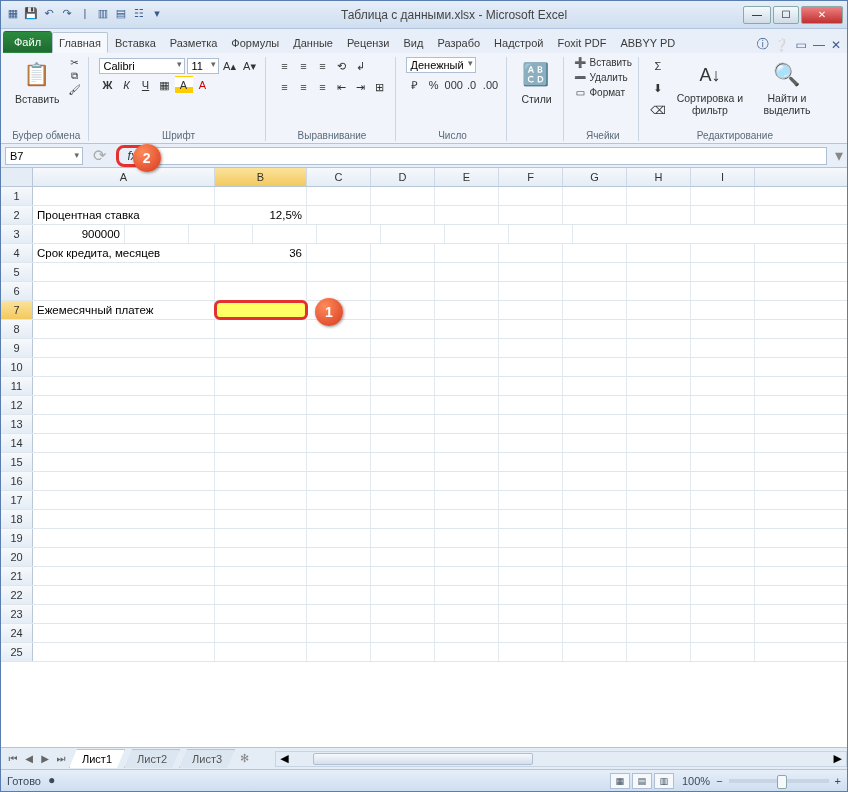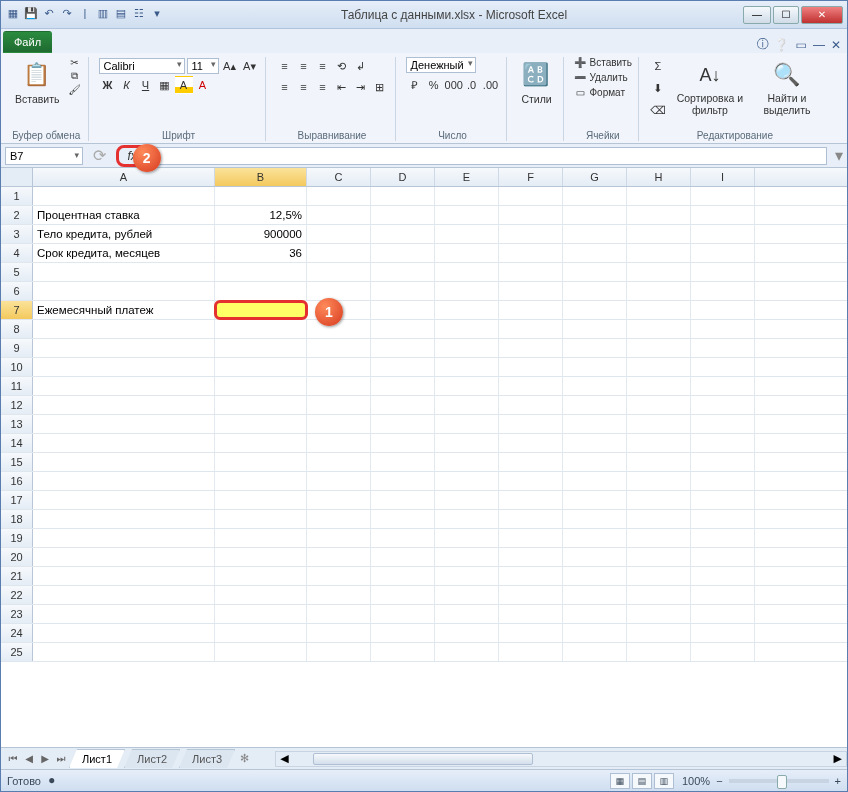--- a/index.html
+++ b/index.html
@@ -100,20 +100,33 @@
     <div class="titlebar-right">
       <div class="winbtn">—</div>
       <div class="winbtn max">☐</div>
       <div class="winbtn close">✕</div>
     </div>
   </div>
 
   <div class="ribbon">
     <div class="tabs">
       <div class="tab file">Файл</div>
+      <div id="ribbon-tab-list" style="display:flex;">
+          <div class="tab active">Главная</div>
+          <div class="tab">Вставка</div>
+          <div class="tab">Разметка</div>
+          <div class="tab">Формулы</div>
+          <div class="tab">Данные</div>
+          <div class="tab">Рецензи</div>
+          <div class="tab">Вид</div>
+          <div class="tab">Разрабо</div>
+          <div class="tab">Надстрой</div>
+          <div class="tab">Foxit PDF</div>
+          <div class="tab">ABBYY PD</div>
+        </div>
       <div class="tabs-right">
         <span>ⓘ</span>
         <span>❔</span>
         <span>▭</span>
         <span>—</span>
         <span>✕</span>
       </div>
     </div>
     <div class="ribbon-body">
 
@@ -284,21 +297,20 @@
           <div class="cell colC"></div>
           <div class="cell colD"></div>
           <div class="cell colE"></div>
           <div class="cell colF"></div>
           <div class="cell colG"></div>
           <div class="cell colH"></div>
           <div class="cell colI"></div>
         </div>
         <div class="row">
           <div class="rh">3</div>
-          <div class="cell colA">Тело кредита, рублей</div>
           <div class="cell colB num">900000</div>
           <div class="cell colC"></div>
           <div class="cell colD"></div>
           <div class="cell colE"></div>
           <div class="cell colF"></div>
           <div class="cell colG"></div>
           <div class="cell colH"></div>
           <div class="cell colI"></div>
         </div>
         <div class="row">

